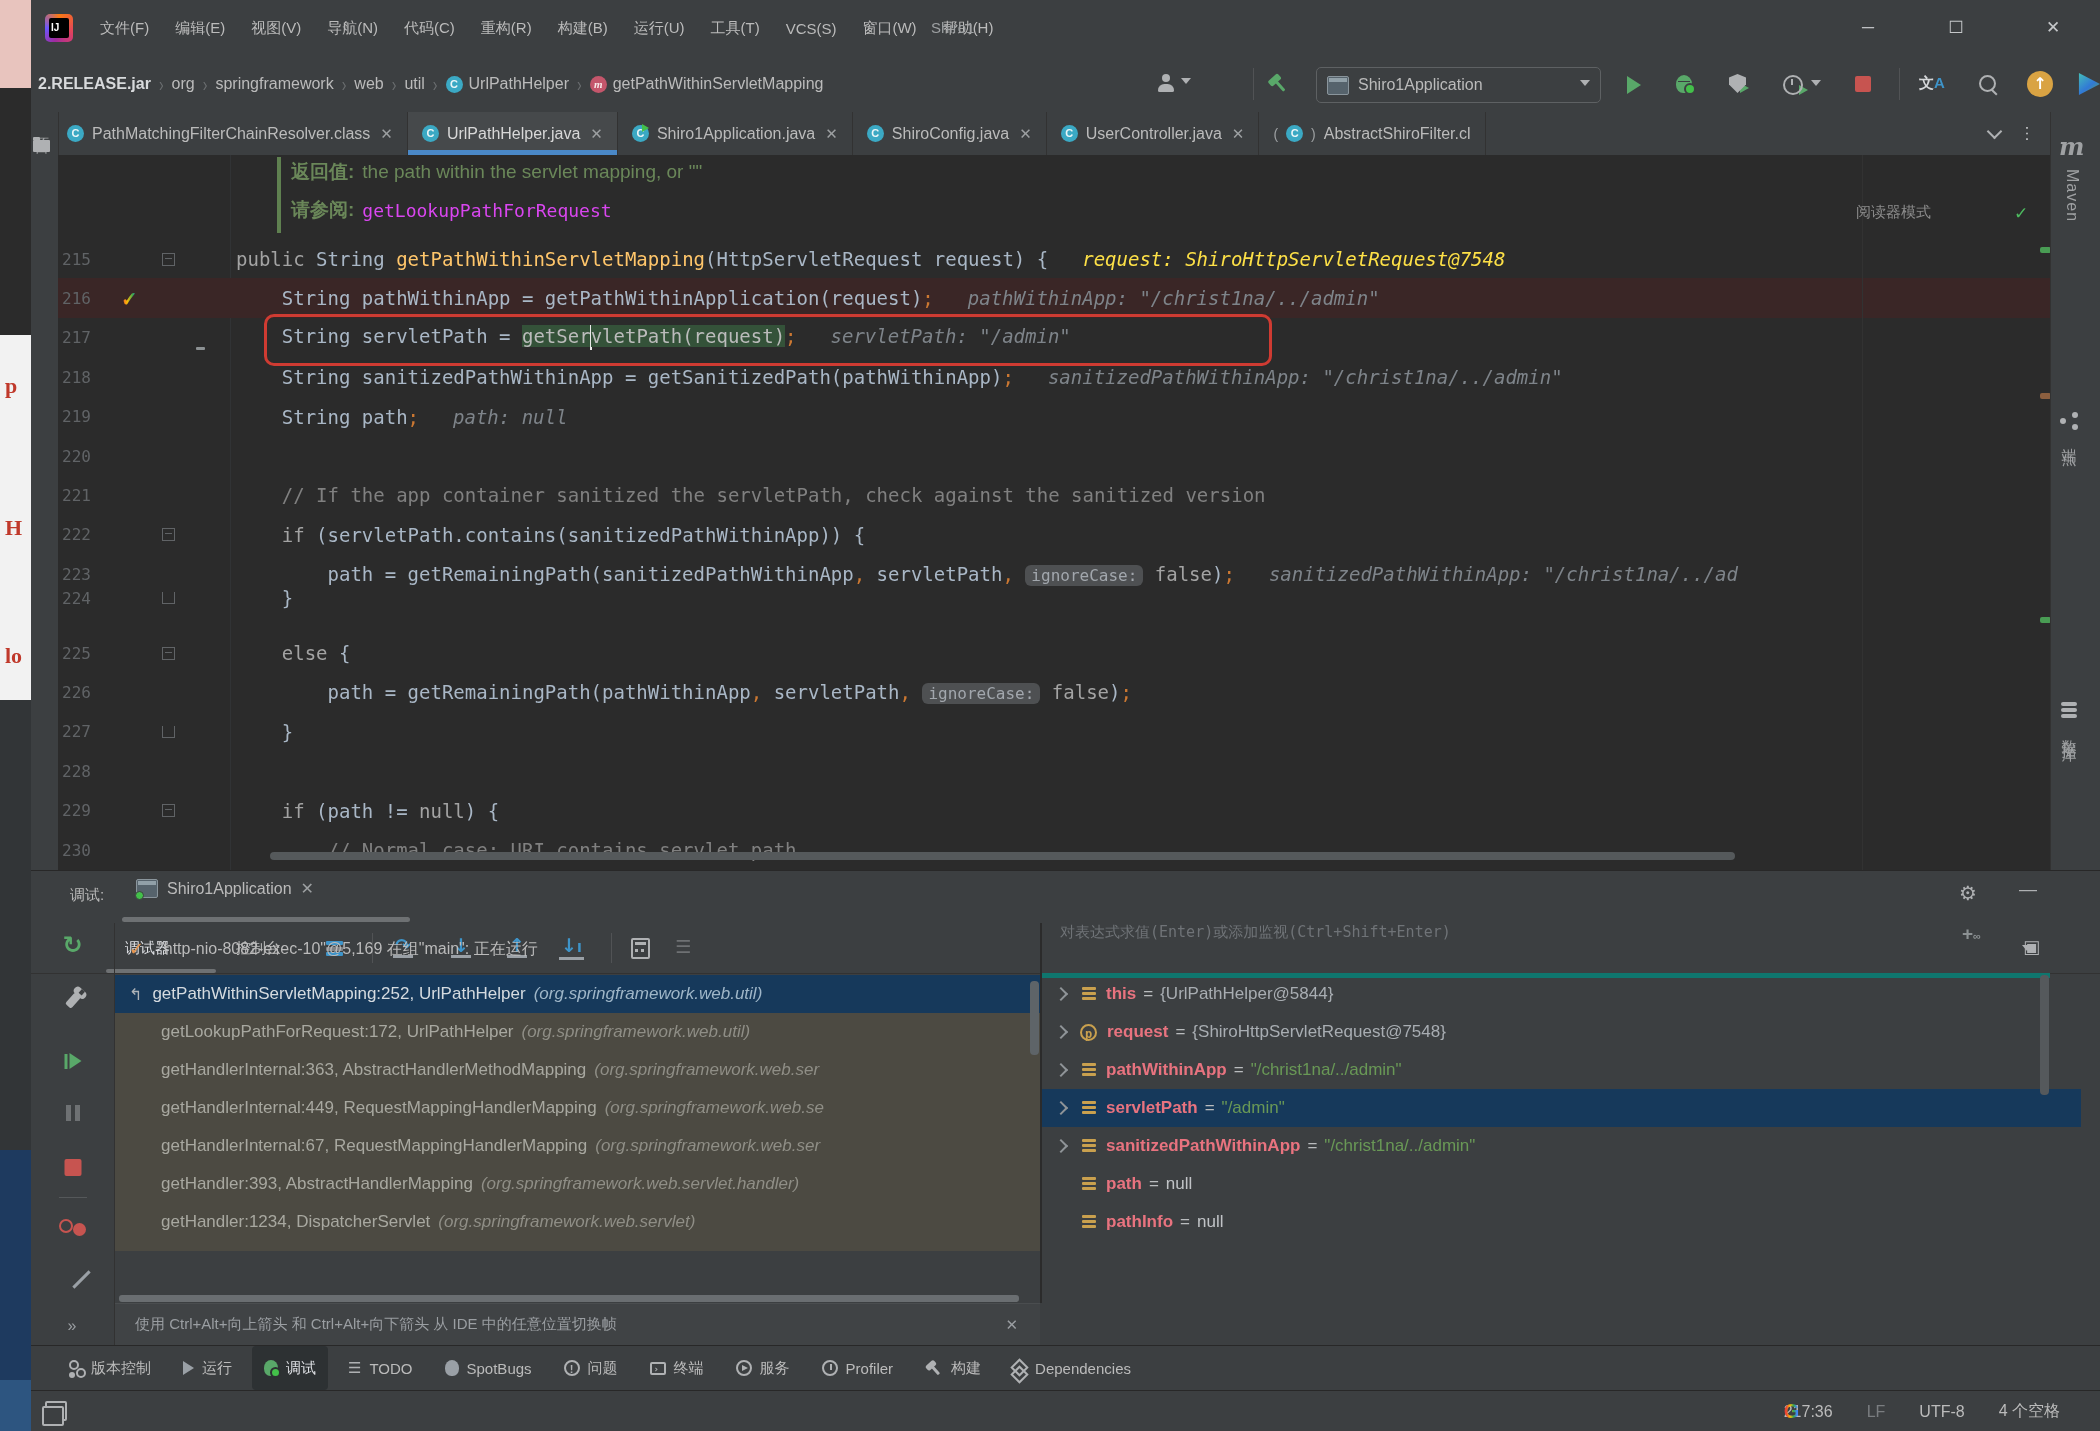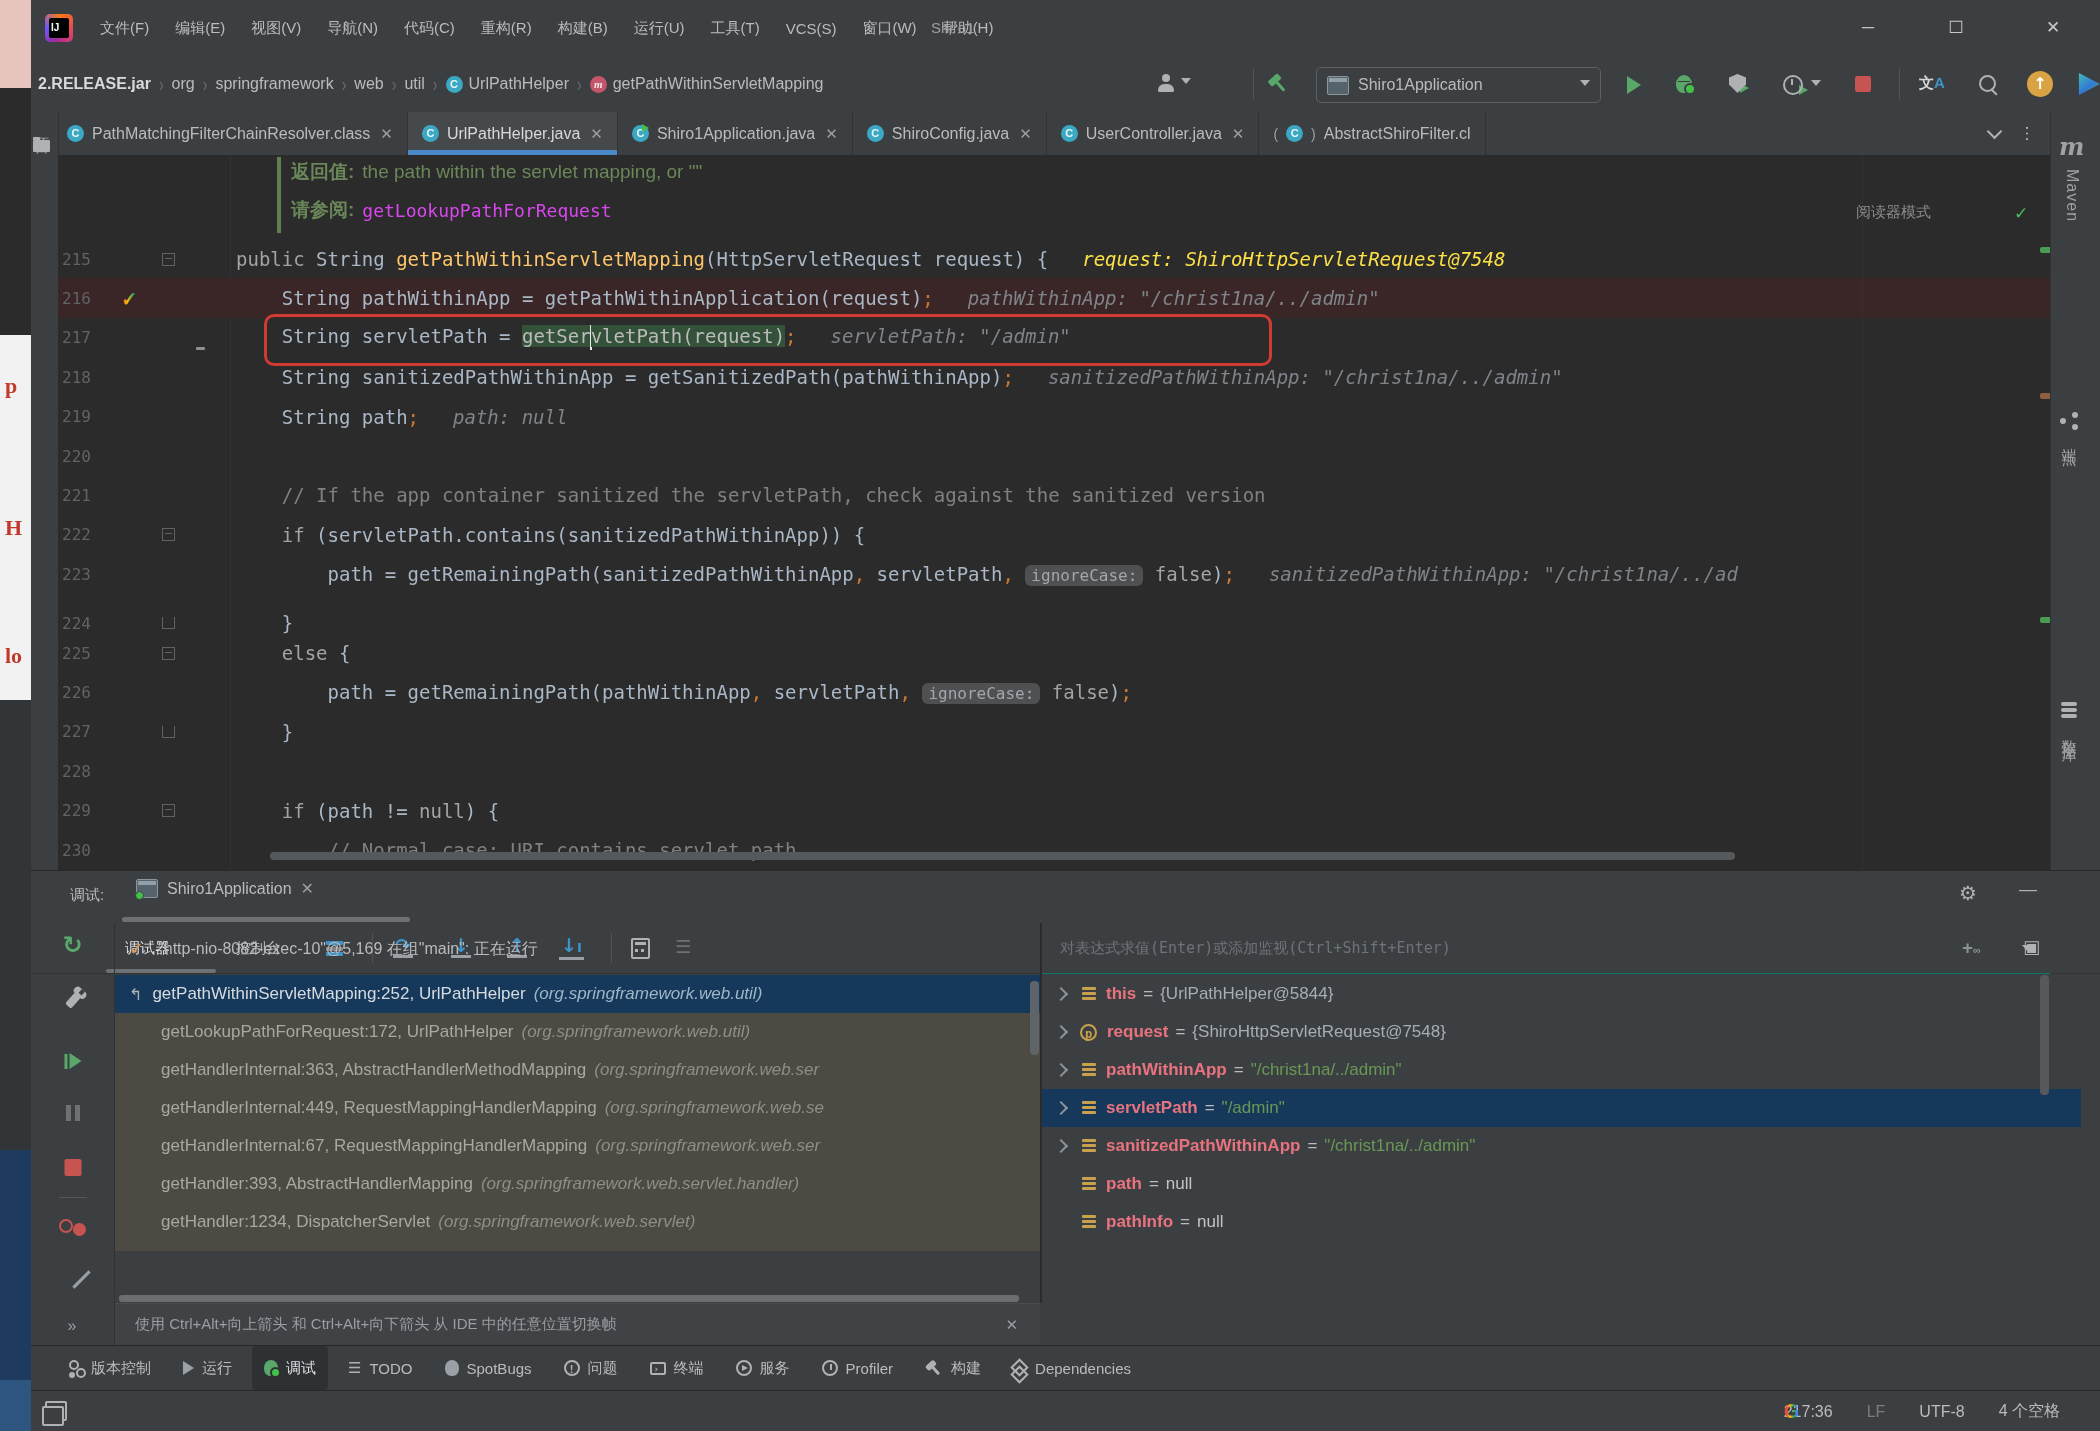--- a/index.html
+++ b/index.html
@@ -180,21 +180,21 @@
   .frame-row .pkg{font-style:italic;color:#8F8E86;margin-left:8px;}
   .frame-row.selected{background:#16395B;color:#D5DBE0;}
   .frame-row.selected .pkg{color:#9FB6C8;}
   #frames-vscroll{position:absolute;left:999px;top:110px;width:9px;height:74px;background:#5E6468;border-radius:4px;}
   #frames-hscroll{position:absolute;left:88px;top:424px;width:900px;height:7px;background:#6A6E71;border-radius:3px;}
   #dbg-divider{position:absolute;left:1009px;top:52px;width:2px;height:380px;background:#2B2B2B;}
   #hintbar{position:absolute;left:84px;top:432px;width:925px;height:41px;background:#404345;border-top:1px solid #4A4D4F;
            display:flex;align-items:center;font-size:15px;color:#9A9EA2;}
   #hintbar .htext{margin-left:20px;}
   #hintbar .close{position:absolute;right:22px;color:#9A9EA2;}
-  #watch-row{position:absolute;left:1011px;top:52px;width:1008px;height:50px;border-bottom:1px solid #0f766e;display:flex;align-items:center;}
+  #watch-row{position:absolute;left:1011px;top:52px;width:1008px;height:50px;border-bottom:5px solid #0f766e;display:flex;}
   #watch-ph{font-size:15px;color:#6F7377;margin-left:18px;font-family:"DejaVu Sans Mono",monospace;}
   #watch-add{position:absolute;left:920px;color:#8C9193;font-size:19px;font-weight:bold;}
   #vars{position:absolute;left:1011px;top:104px;width:1039px;height:276px;overflow:hidden;}
   .var-row{position:absolute;left:0;width:100%;height:38px;display:flex;align-items:center;font-size:17px;}
   .var-row.selected{background:#16395B;}
   .chev{width:8px;height:8px;border-right:2px solid #8F9498;border-bottom:2px solid #8F9498;transform:rotate(-45deg);margin-left:14px;flex:none;}
   .chev.none{visibility:hidden;}
   .v-icon{width:14px;height:15px;display:flex;flex-direction:column;gap:2px;margin-left:16px;flex:none;}
   .v-icon i{height:3px;border-radius:1px;background:#C9A04E;}
   .p-icon{width:17px;height:17px;border-radius:50%;border:2px solid #C9A04E;color:#C9A04E;text-align:center;
@@ -439,21 +439,21 @@
     <div id="code-lines">
         <div class="code-line" style="top: 84px;"><span class="lnum">215</span><span class="gicon fold-box"></span><span class="code-text"><span class="tk-k">public </span><span class="tk-d">String </span><span class="tk-m">getPathWithinServletMapping</span><span class="tk-d">(HttpServletRequest request) {</span><span class="hint-o">request: ShiroHttpServletRequest@7548</span></span></div>
         <div class="code-line bp-line" style="top: 123.4px;"><span class="lnum">216</span><span class="gicon bp-dot">✓</span><span class="code-text"><span class="tk-d">    String pathWithinApp = getPathWithinApplication(request)</span><span class="tk-p">;</span><span class="hint-g">pathWithinApp: "/christ1na/../admin"</span></span></div>
         <div class="code-line" style="top: 162.8px;"><span class="lnum">217</span><span class="gicon bulb"></span><span class="code-text"><span class="tk-d">    String servletPath = </span><span class="tk-exec">getSer</span><span class="caret"></span><span class="tk-exec">vletPath(request)</span><span class="tk-p">;</span><span class="hint-g">servletPath: "/admin"</span></span></div>
         <div class="code-line" style="top: 202.2px;"><span class="lnum">218</span><span class="code-text"><span class="tk-d">    String sanitizedPathWithinApp = getSanitizedPath(pathWithinApp)</span><span class="tk-p">;</span><span class="hint-g">sanitizedPathWithinApp: "/christ1na/../admin"</span></span></div>
         <div class="code-line" style="top: 241.6px;"><span class="lnum">219</span><span class="code-text"><span class="tk-d">    String path</span><span class="tk-p">;</span><span class="hint-g">path: null</span></span></div>
         <div class="code-line" style="top: 281px;"><span class="lnum">220</span><span class="code-text"></span></div>
         <div class="code-line" style="top: 320.4px;"><span class="lnum">221</span><span class="code-text"><span class="tk-c">    // If the app container sanitized the servletPath, check against the sanitized version</span></span></div>
         <div class="code-line" style="top: 359.8px;"><span class="lnum">222</span><span class="gicon fold-box"></span><span class="code-text"><span class="tk-k">    if</span><span class="tk-d"> (servletPath.contains(sanitizedPathWithinApp)) {</span></span></div>
         <div class="code-line" style="top: 399.2px;"><span class="lnum">223</span><span class="code-text"><span class="tk-d">        path = getRemainingPath(sanitizedPathWithinApp</span><span class="tk-p">,</span><span class="tk-d"> servletPath</span><span class="tk-p">,</span><span class="tk-d"> </span><span class="tk-badge">ignoreCase:</span><span class="tk-d"> </span><span class="tk-k">false</span><span class="tk-d">)</span><span class="tk-p">;</span><span class="hint-g">sanitizedPathWithinApp: "/christ1na/../ad</span></span></div>
-        <div class="code-line" style="top: 448px;"><span class="lnum">224</span><span class="gicon fold-end"></span><span class="code-text"><span class="tk-d">    }</span></span></div>
+        <div class="code-line" style="top: 423px;"><span class="lnum">224</span><span class="gicon fold-end"></span><span class="code-text"><span class="tk-d">    }</span></span></div>
         <div class="code-line" style="top: 478px;"><span class="lnum">225</span><span class="gicon fold-box"></span><span class="code-text"><span class="tk-k">    else</span><span class="tk-d"> {</span></span></div>
         <div class="code-line" style="top: 517.4px;"><span class="lnum">226</span><span class="code-text"><span class="tk-d">        path = getRemainingPath(pathWithinApp</span><span class="tk-p">,</span><span class="tk-d"> servletPath</span><span class="tk-p">,</span><span class="tk-d"> </span><span class="tk-badge">ignoreCase:</span><span class="tk-d"> </span><span class="tk-k">false</span><span class="tk-d">)</span><span class="tk-p">;</span></span></div>
         <div class="code-line" style="top: 556.8px;"><span class="lnum">227</span><span class="gicon fold-end"></span><span class="code-text"><span class="tk-d">    }</span></span></div>
         <div class="code-line" style="top: 596.2px;"><span class="lnum">228</span><span class="code-text"></span></div>
         <div class="code-line" style="top: 635.6px;"><span class="lnum">229</span><span class="gicon fold-box"></span><span class="code-text"><span class="tk-k">    if</span><span class="tk-d"> (path != </span><span class="tk-k">null</span><span class="tk-d">) {</span></span></div>
         <div class="code-line" style="top: 675px;"><span class="lnum">230</span><span class="code-text"><span class="tk-c">        // Normal case: URI contains servlet path.</span></span></div>
       </div>
     <div id="wrap-guide"></div>
     <div id="reader-mode">阅读器模式</div>
     <div id="inspect-ok">✓</div>

